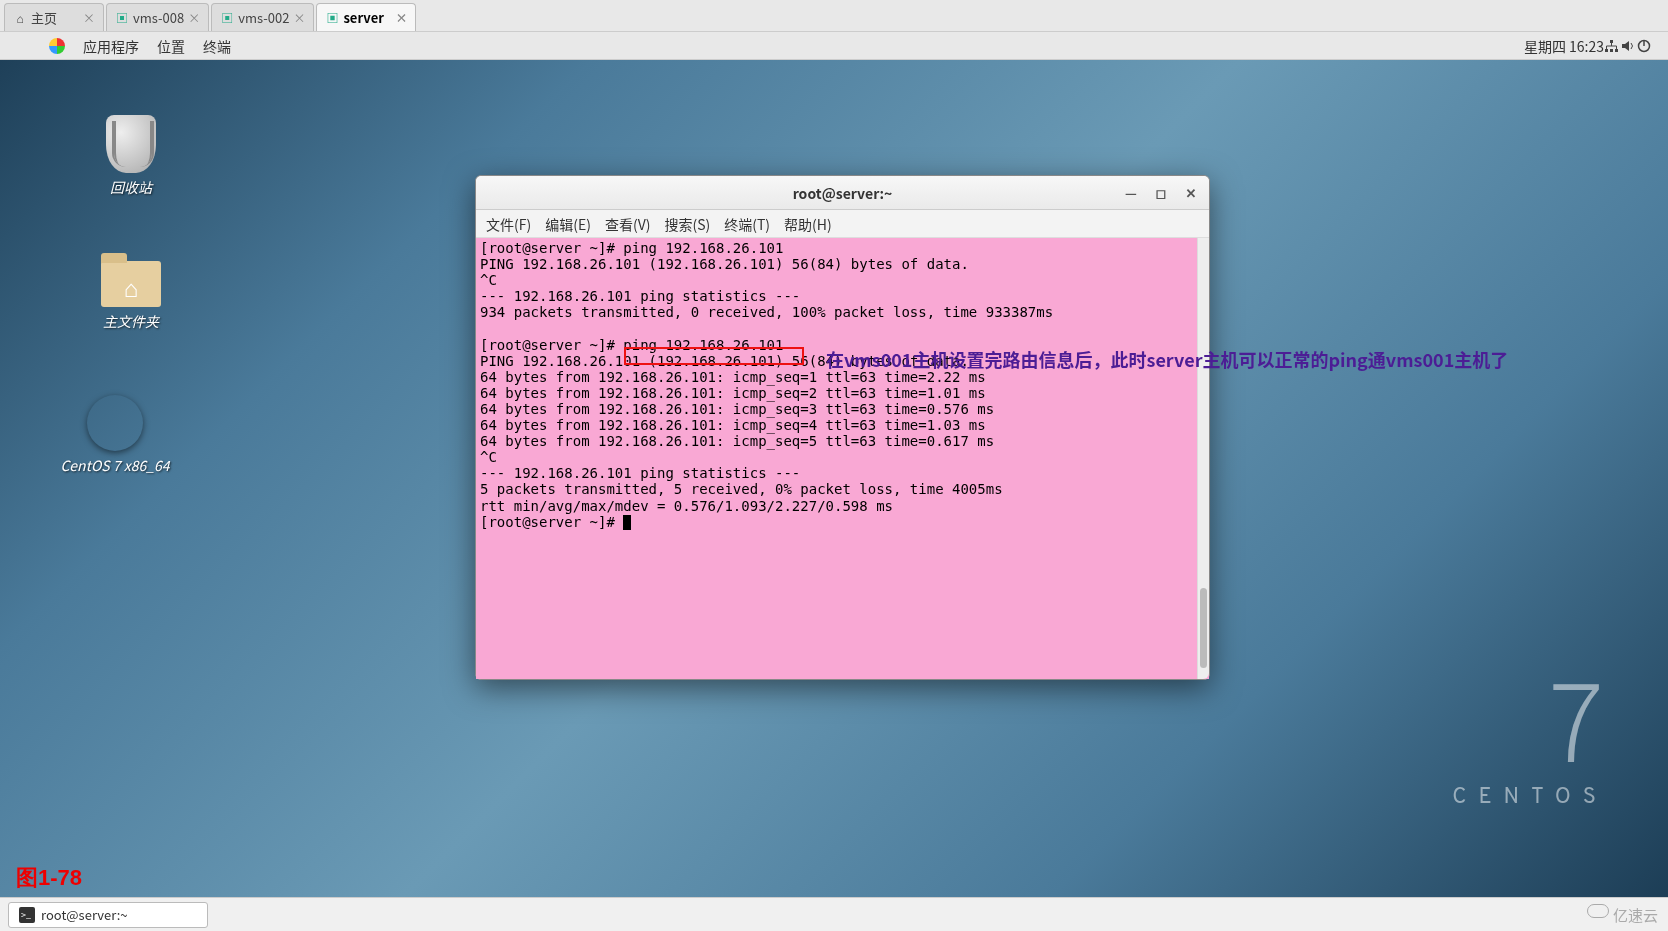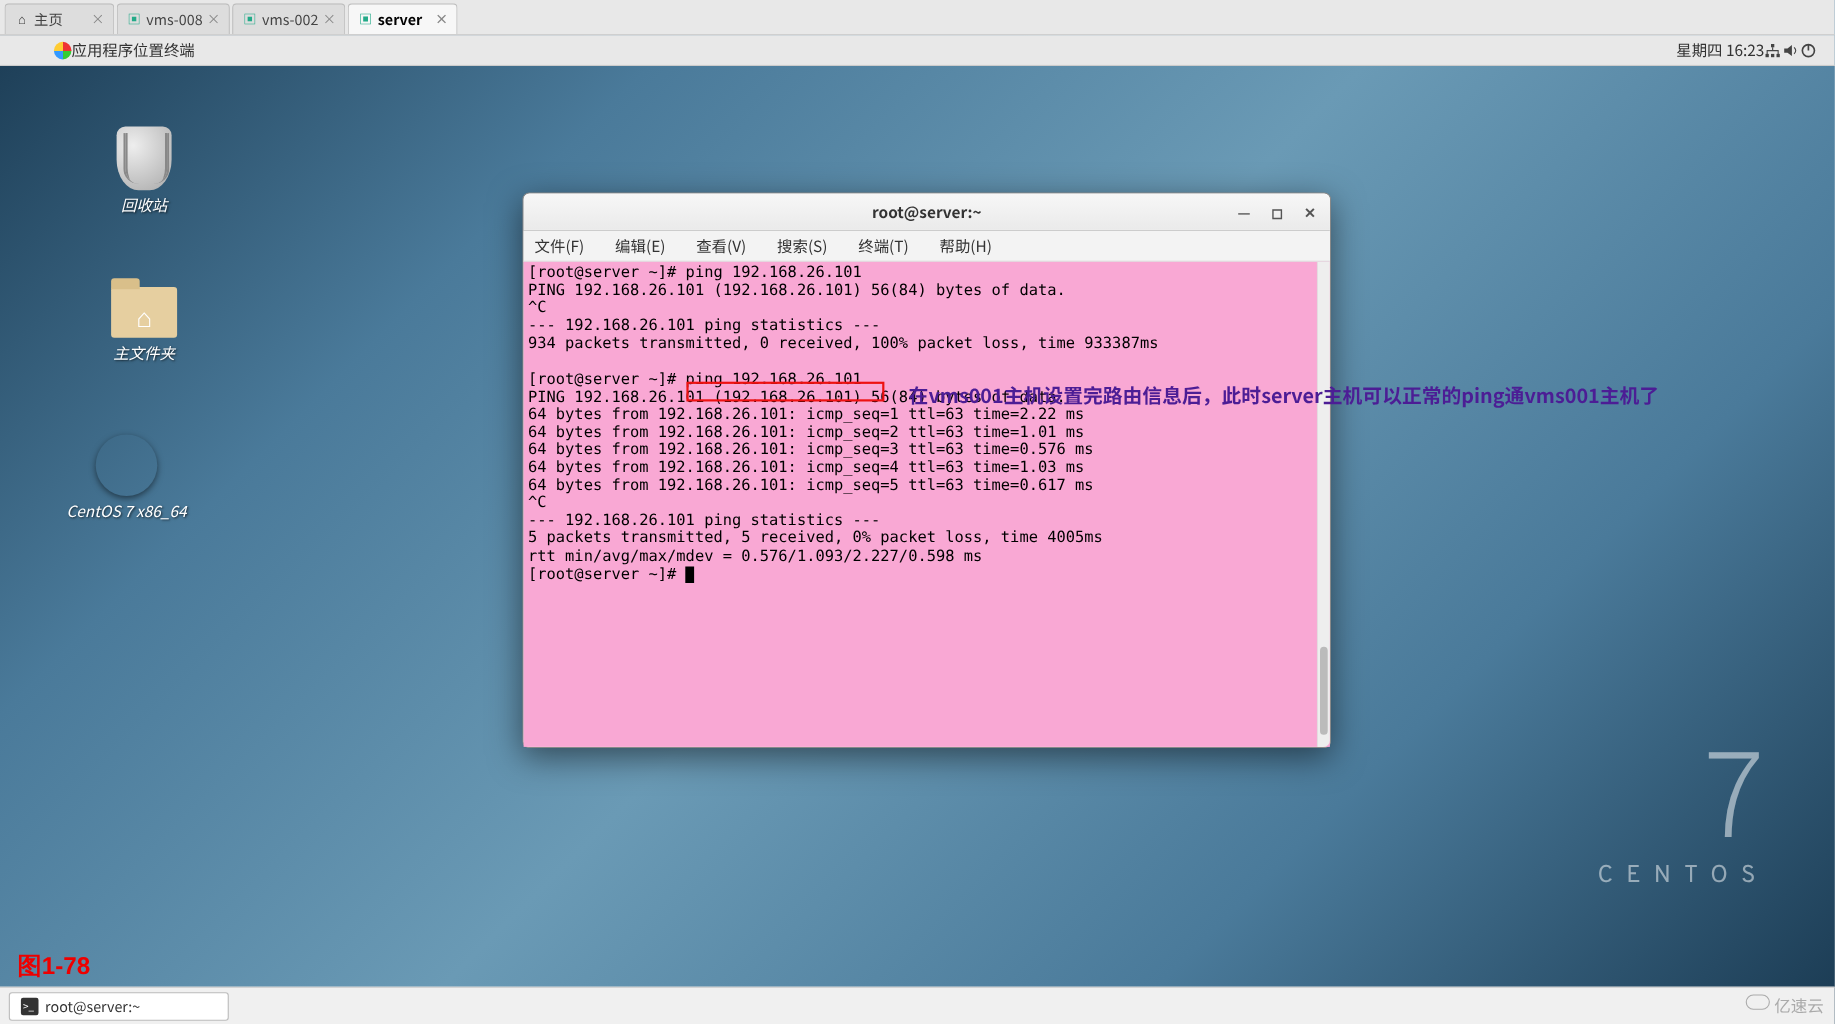--- a/index.html
+++ b/index.html
@@ -60,21 +60,21 @@
   .top-bar {
     height: 28px;
     background: #e8e8e8;
     border-bottom: 1px solid #ccc;
     display: flex;
     align-items: center;
     padding: 0 8px;
     font-size: 14px;
     color: #333;
   }
-  .top-bar-left { display: flex; align-items: center; padding-left: 41px; }
+  .top-bar-left { display: flex; gap: 18px; align-items: center; padding-left: 41px; }
   .top-bar-left .app-icon {
     width: 16px; height: 16px;
     background: conic-gradient(#e33 0 90deg, #3c3 90deg 180deg, #39f 180deg 270deg, #fc3 270deg 360deg);
     border-radius: 50%;
   }
   .top-bar-right {
     margin-left: auto;
     display: flex;
     align-items: center;
     padding-right: 8px;
@@ -211,21 +211,21 @@
     font-size: 13px;
     border-radius: 3px;
     cursor: pointer;
   }
   .term-menubar {
     height: 28px;
     background: #f3f3f3;
     border-bottom: 1px solid #ddd;
     display: flex;
     align-items: center;
-    gap: 28px;
+    gap: 14px;
     padding: 0 10px;
     font-size: 14px;
     color: #333;
   }
   .term-body {
     flex: 1;
     background: #f9a8d4;
     font-family: "DejaVu Sans Mono", monospace;
     font-size: 14px;
     line-height: 1.15;

